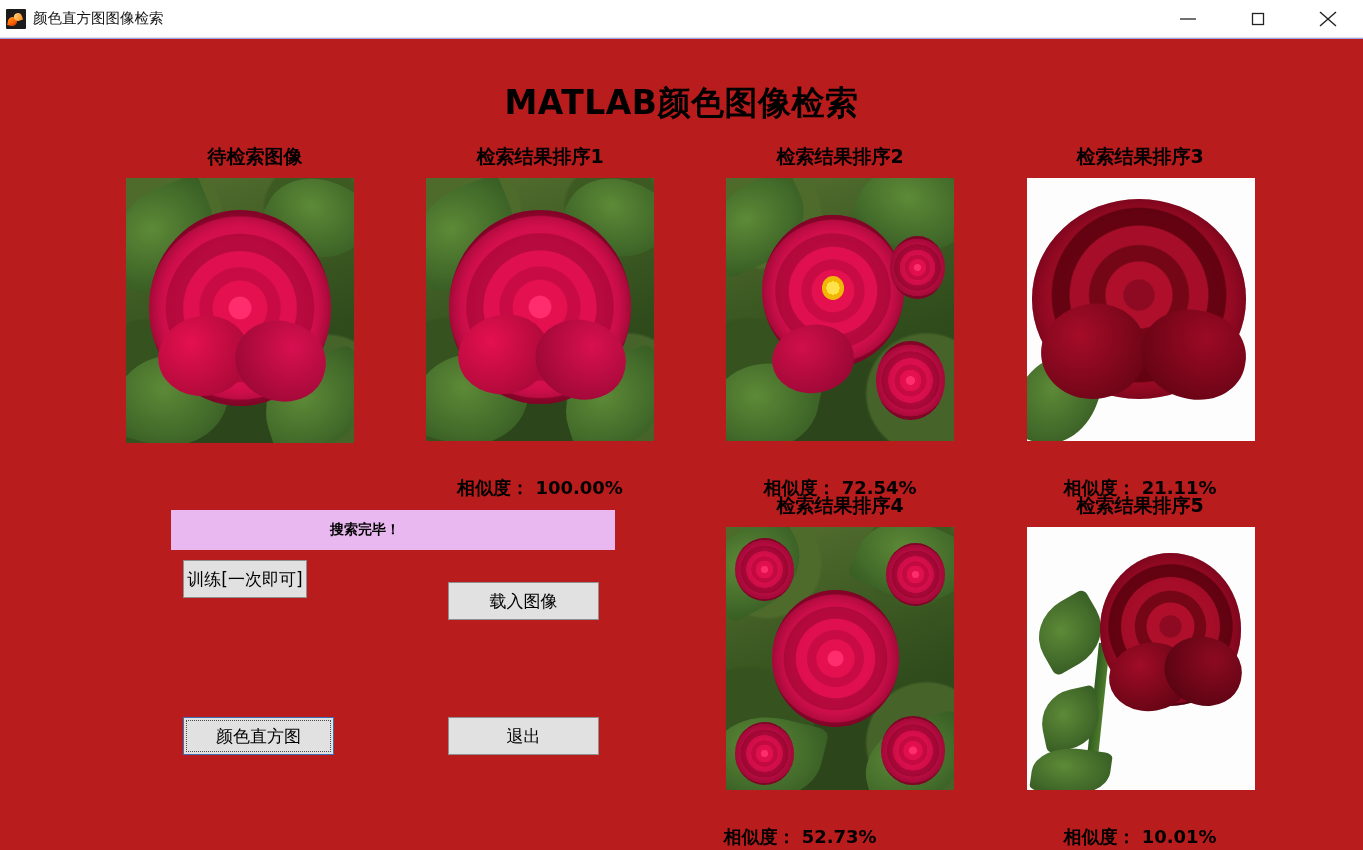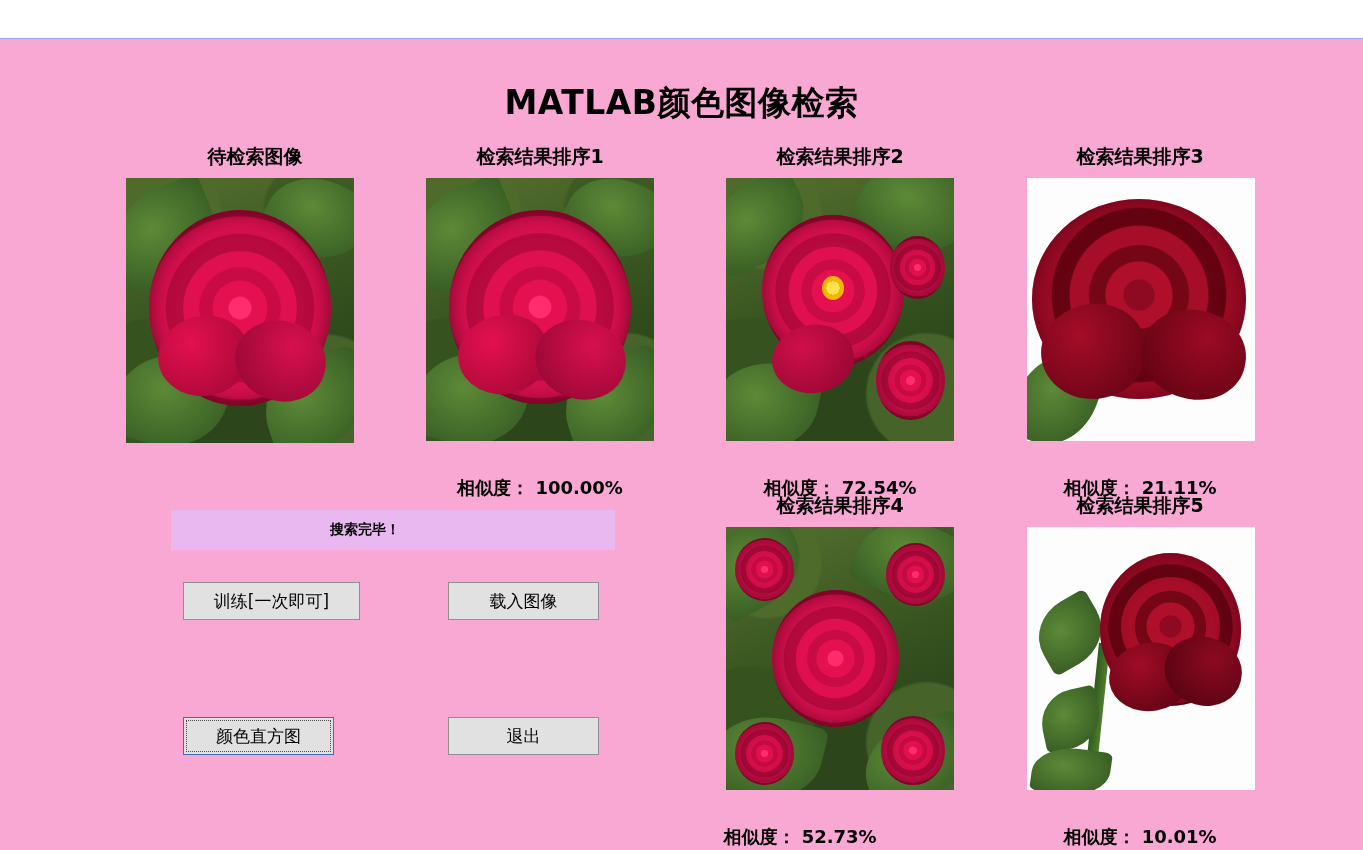--- a/index.html
+++ b/index.html
@@ -67,21 +67,21 @@
     display: flex; align-items: center; justify-content: center;
     color: #222;
   }
   .win-btn svg { display: block; }
 
   
   .client {
     position: absolute;
     left: 0; top: 38px;
     width: 1363px; height: 812px;
-    background: #f9a8d4;
+    background: #b91c1c;
     border-top: 1px solid #9aa4ea;
   }
   .heading {
     position: absolute;
     left: 0; top: 42px;
     width: 1363px;
     text-align: center;
     font-size: 33px;
     font-weight: 700;
     color: #000;
@@ -192,20 +192,42 @@
     position: absolute;
     background: radial-gradient(ellipse at 40% 40%, #5d8a37, #2f5320);
     border-radius: 60% 10% 60% 10%;
   }
 </style>
 </head>
 <body>
 
 <div class="window">
 
+  <div class="titlebar">
+    <div class="app-icon"></div>
+    <div class="title-text">颜色直方图图像检索</div>
+    <div class="win-buttons">
+      <div class="win-btn">
+        <svg width="22" height="14" viewBox="0 0 22 14">
+            <line x1="3" y1="7" x2="19" y2="7" stroke="#222" stroke-width="1.3"></line>
+          </svg>
+      </div>
+      <div class="win-btn">
+        <svg width="22" height="16" viewBox="0 0 22 16">
+            <rect x="5.5" y="2.5" width="11" height="11" fill="none" stroke="#222" stroke-width="1.3"></rect>
+          </svg>
+      </div>
+      <div class="win-btn">
+        <svg width="26" height="20" viewBox="0 0 26 20">
+            <line x1="5" y1="3" x2="21" y2="17" stroke="#222" stroke-width="1.4"></line>
+            <line x1="21" y1="3" x2="5" y2="17" stroke="#222" stroke-width="1.4"></line>
+          </svg>
+      </div>
+    </div>
+  </div>
 
   <div class="client">
 
     <div class="heading">MATLAB颜色图像检索</div>
 
     <div class="panel-label" style="left:155px; top:105px; width:200px;">待检索图像</div>
     <div class="thumb" style="left:126px; top:139px; width:228px; height:265px;">
       <div class="rose-wrap">
         <div class="leafbg"></div>
         <div class="leaf" style="left:-6%; top:4%; width:46%; height:34%; transform:rotate(-22deg);"></div>
@@ -289,19 +311,19 @@
         <div class="petal" style="left:36%; top:44%; width:36%; height:26%; background:radial-gradient(ellipse at 40% 30%, #a00c26, #540210); transform:rotate(-10deg);"></div>
         <div class="petal" style="left:60%; top:42%; width:34%; height:26%; background:radial-gradient(ellipse at 60% 30%, #8d0a21, #4c020e); transform:rotate(14deg);"></div>
       </div>
     </div>
     <div class="sim-label" style="left:1040px; top:786px; width:200px;">相似度： 10.01%</div>
 
     <div class="status-box">
       <div class="status-text">搜索完毕！</div>
     </div>
 
-    <div class="btn" style="left:183px; top:543px; width:177px; height:38px;text-align:center;">训练[一次即可]</div>
+    <div class="btn" style="left:183px; top:521px; width:124px; height:38px;text-align:center;">训练[一次即可]</div>
     <div class="btn focused" style="left:183px; top:678px; width:151px; height:38px;">颜色直方图</div>
     <div class="btn" style="left:448px; top:543px; width:151px; height:38px;">载入图像</div>
     <div class="btn" style="left:448px; top:678px; width:151px; height:38px;">退出</div>
 
   </div>
 </div>
 
 </body></html>

